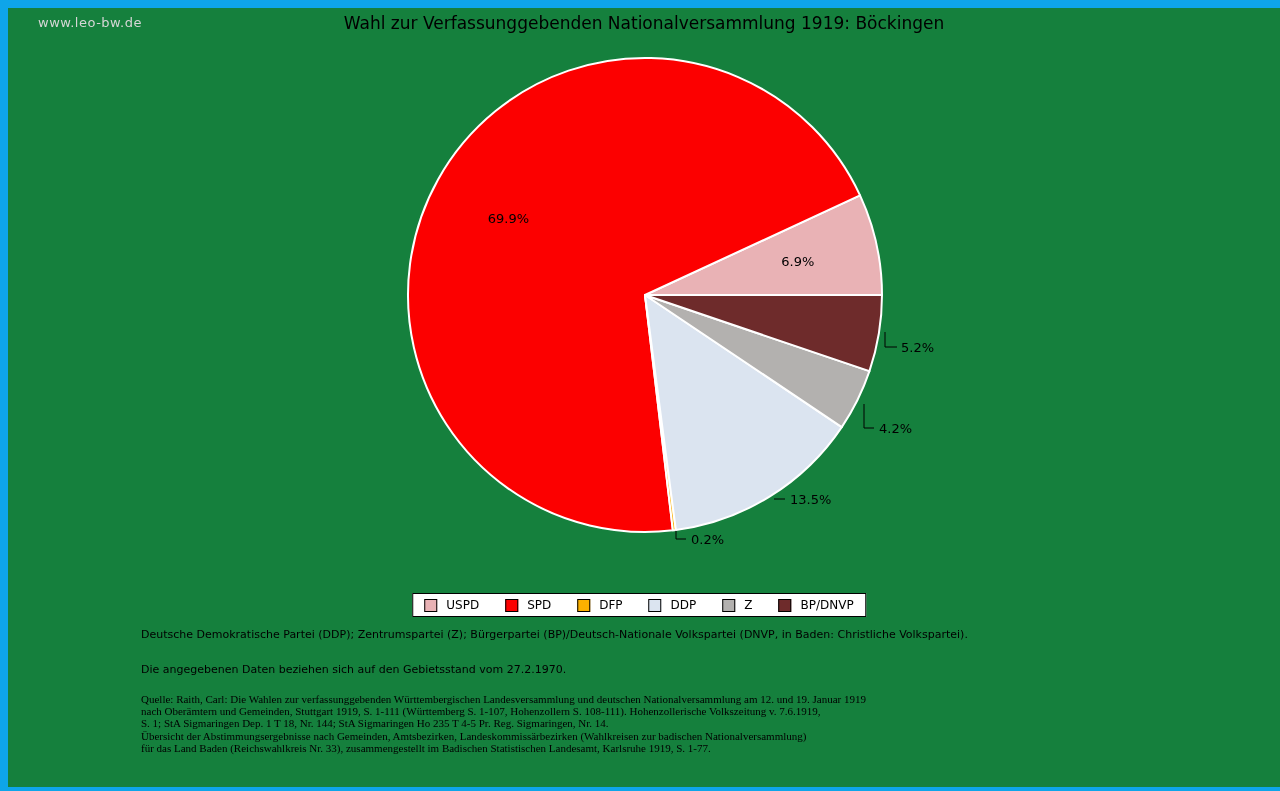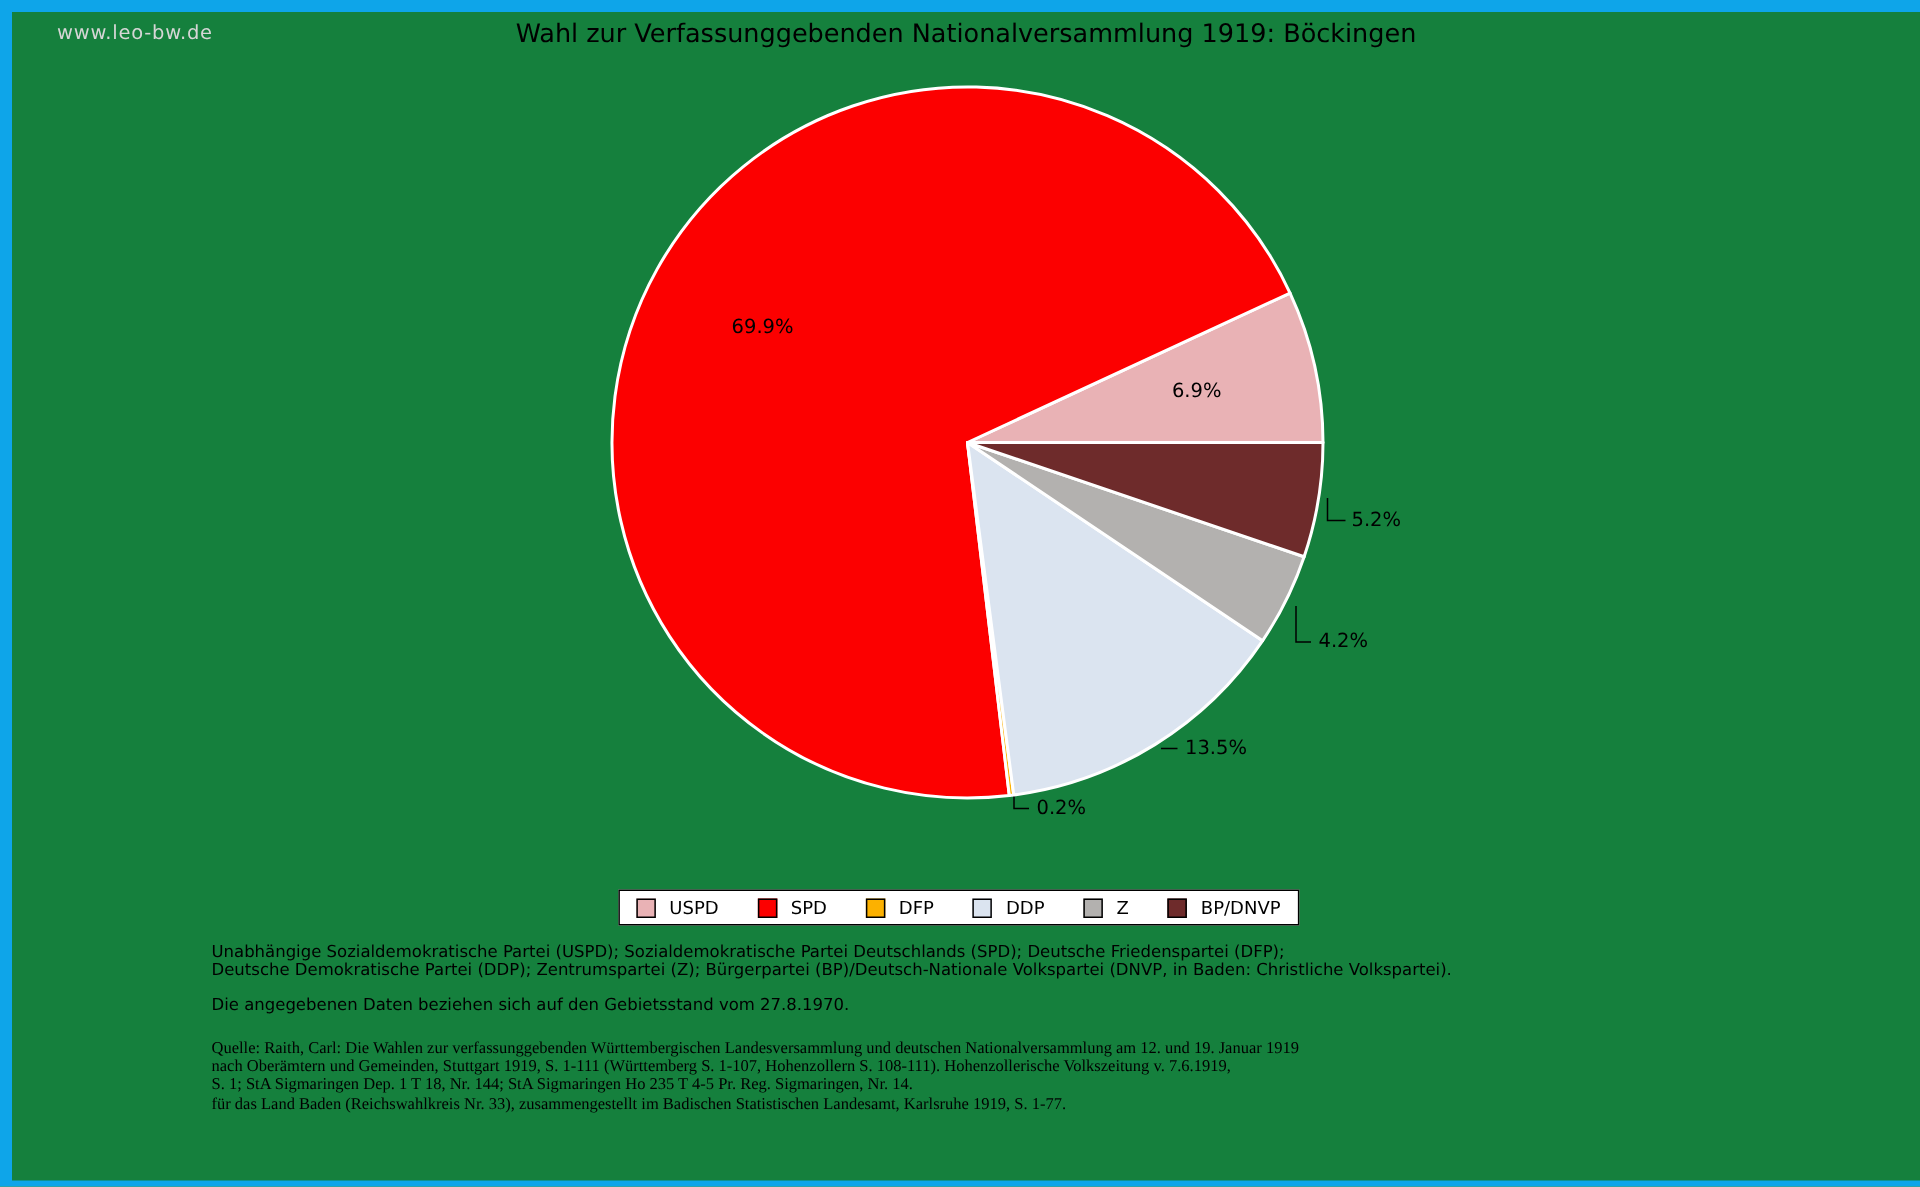--- a/index.html
+++ b/index.html
@@ -81,23 +81,23 @@
         <span class="swatch" style="background: rgb(179, 177, 175);"></span>
         <span class="legend-label">Z</span>
       </span>
       <span class="legend-item">
         <span class="swatch" style="background: rgb(110, 43, 43);"></span>
         <span class="legend-label">BP/DNVP</span>
       </span>
     </div>
 
   <div class="fn fn-parties">
-      <div>Unabhängige Sozialdemokratische Partei (USPD); Sozialdemokratische Partei Deutschlands (SPD); Deutsche Friedenspartei (DFP);</div>
       <div>Deutsche Demokratische Partei (DDP); Zentrumspartei (Z); Bürgerpartei (BP)/Deutsch-Nationale Volkspartei (DNVP, in Baden: Christliche Volkspartei).</div>
     </div>
-  <div class="fn fn-note">Die angegebenen Daten beziehen sich auf den Gebietsstand vom 27.8.1970.</div>
+  <div class="fn fn-note">Die angegebenen Daten beziehen sich auf den Gebietsstand vom 27.2.1970.</div>
   <div class="fn fn-source">
       <div>Quelle: Raith, Carl: Die Wahlen zur verfassunggebenden Württembergischen Landesversammlung und deutschen Nationalversammlung am 12. und 19. Januar 1919</div>
       <div>nach Oberämtern und Gemeinden, Stuttgart 1919, S. 1-111 (Württemberg S. 1-107, Hohenzollern S. 108-111). Hohenzollerische Volkszeitung v. 7.6.1919,</div>
       <div>S. 1; StA Sigmaringen Dep. 1 T 18, Nr. 144; StA Sigmaringen Ho 235 T 4-5 Pr. Reg. Sigmaringen, Nr. 14.</div>
+      <div>Übersicht der Abstimmungsergebnisse nach Gemeinden, Amtsbezirken, Landeskommissärbezirken (Wahlkreisen zur badischen Nationalversammlung)</div>
       <div>für das Land Baden (Reichswahlkreis Nr. 33), zusammengestellt im Badischen Statistischen Landesamt, Karlsruhe 1919, S. 1-77.</div>
     </div>
 </div>
 
 </body></html>

